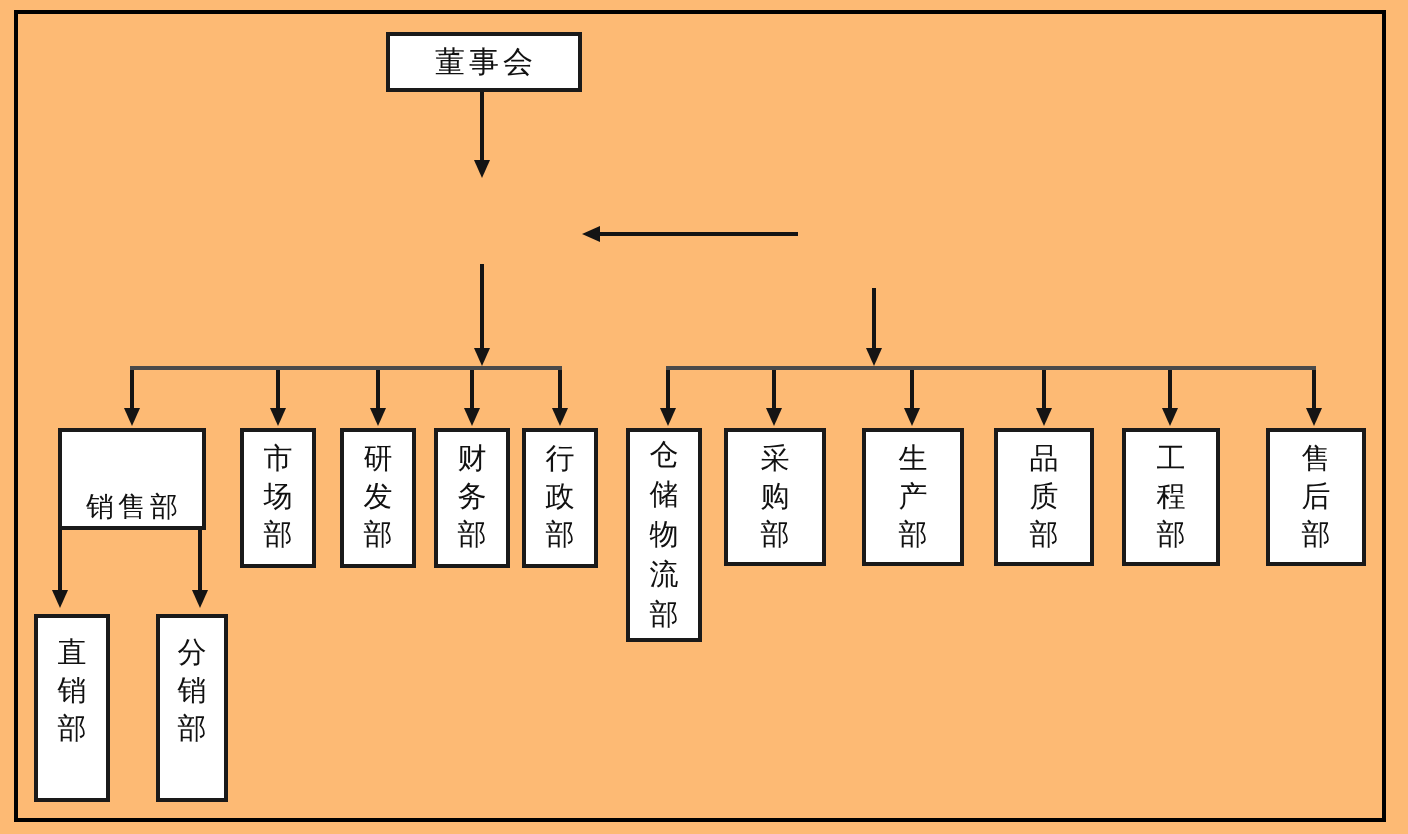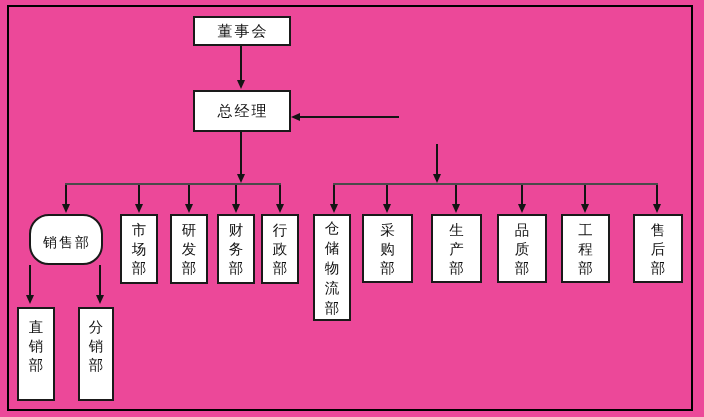--- a/index.html
+++ b/index.html
@@ -1,55 +1,52 @@
 <!DOCTYPE html>
 <html><head>
 <meta charset="utf-8">
 <style>
   html,body{margin:0;padding:0;background:#ffffff;}
   .canvas{
-    position:relative;width:704px;height:417px;background:#ec4899;overflow:hidden;
+    position:relative;width:704px;height:417px;background:#fdba74;overflow:hidden;
     font-family:"DejaVu Sans","Liberation Sans",sans-serif;color:#111;
   }
   .frame{
     position:absolute;left:7px;top:5px;width:686px;height:406px;
     border:2px solid #000;box-sizing:border-box;
   }
   .node{
     position:absolute;border:2px solid #1a1a1a;background:#ffffff;box-sizing:border-box;
     display:flex;align-items:center;justify-content:center;text-align:center;
   }
   .node .lbl{font-size:15px;letter-spacing:2px;text-indent:2px;white-space:nowrap;}
   .node.vt{align-items:flex-start;}
   .node.vt .lbl{letter-spacing:0;text-indent:0;line-height:19px;padding-top:5px;font-size:14.5px;white-space:normal;}
   .node.vt5 .lbl{line-height:20px;padding-top:2px;}
   .node.vtop .lbl{padding-top:9px;}
-  .node.toptext{align-items:center;border-radius:20px;}
+  .node.toptext{align-items:flex-end;}
   .node.toptext .lbl{padding-top:7px;}
   .vl{position:absolute;width:2px;background:#141414;}
   .hl{position:absolute;height:2px;background:#4a4a4a;}
   .ah-down{position:absolute;width:0;height:0;border-left:4px solid transparent;
     border-right:4px solid transparent;border-top:9px solid #141414;}
   .ah-left{position:absolute;width:0;height:0;border-top:4px solid transparent;
     border-bottom:4px solid transparent;border-right:9px solid #141414;}
 </style>
 </head>
 <body>
 
 <div class="canvas">
 
   <div class="frame"></div>
 
   <div class="node" style="left:193px;top:16px;width:98px;height:30px">
     <span class="lbl">董事会</span>
   </div>
 
-  <div class="node" style="left:193px;top:90px;width:98px;height:42px">
-    <span class="lbl">总经理</span>
-  </div>
 
 
   <div class="node toptext" style="left:29px;top:214px;width:74px;height:51px">
     <span class="lbl" style="font-size:14px">销售部</span>
   </div>
 
   <div class="node vt" style="left:120px;top:214px;width:38px;height:70px">
     <span class="lbl">
         <span style="display:block">市</span>
         <span style="display:block">场</span>

